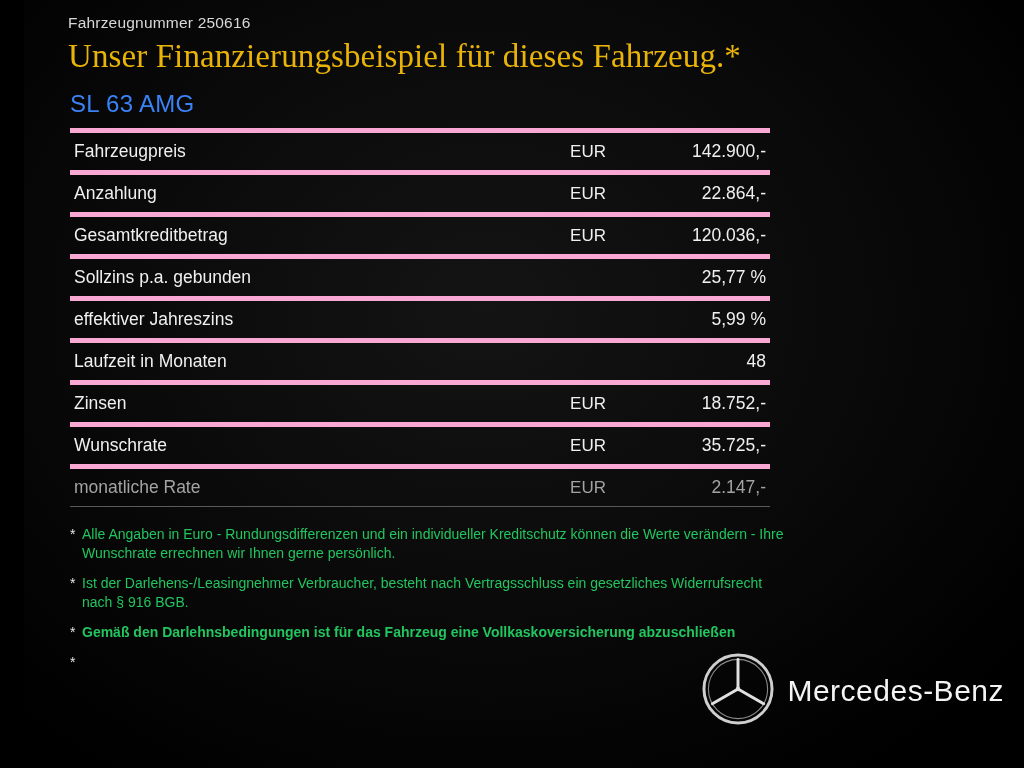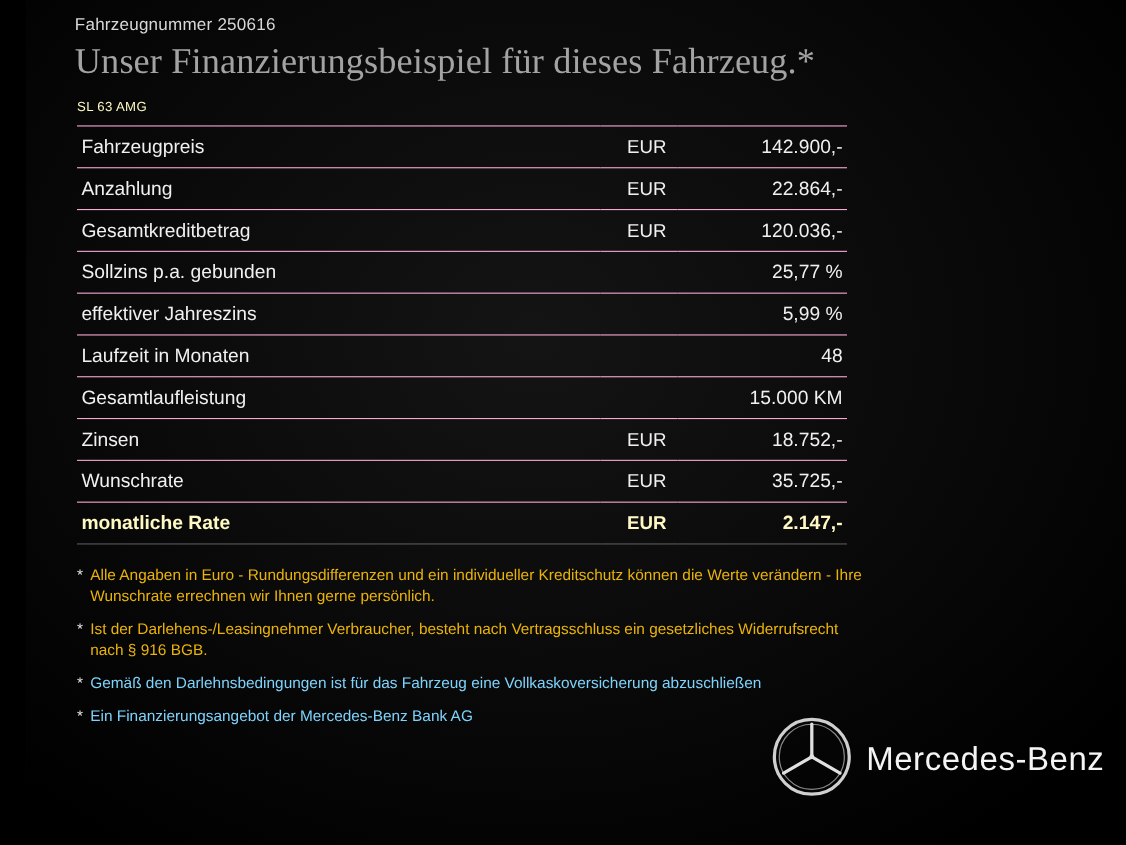--- a/index.html
+++ b/index.html
@@ -39,38 +39,38 @@
     font-size: 15.5px;
     color: #d8d8d8;
     letter-spacing: 0.2px;
     margin-bottom: 6px;
     font-family: "Liberation Sans", sans-serif;
   }
   .headline {
     font-family: "Liberation Serif", serif;
     font-size: 33px;
     font-weight: 400;
-    color: #a3a3a3;
+    color: #eab308;
     letter-spacing: 0.1px;
     margin: 2px 0 16px 0;
     line-height: 1.1;
   }
   .model {
-    font-size: 12px;
-    color: #fef9c3;
+    font-size: 24px;
+    color: #3b82f6;
     margin: 0 0 10px 2px;
     letter-spacing: 0.3px;
   }
   .table {
     width: 700px;
     border-collapse: collapse;
     margin-left: 2px;
   }
   .table tr {
-    border-top: 1px solid #f9a8d4;
+    border-top: 5px solid #f9a8d4;
   }
   .table tr:last-child {
     border-bottom: 1px solid #5a5a5a;
   }
   .table td {
     padding: 8px 0 8px 0;
     font-size: 17.5px;
     color: #f0f0f0;
     vertical-align: baseline;
   }
@@ -84,47 +84,47 @@
     padding-right: 10px;
     font-size: 17px;
   }
   .table td.value {
     text-align: right;
     width: 150px;
     padding-right: 4px;
     font-size: 17.5px;
   }
   .table tr.highlight td {
-    font-weight: bold;
-    color: #fef9c3;
+    font-weight: normal;
+    color: #a3a3a3;
   }
   .notes {
     margin: 18px 0 0 2px;
     width: 720px;
   }
   .note {
     display: flex;
     align-items: flex-start;
     margin-bottom: 11px;
     line-height: 1.35;
   }
   .note .star {
     width: 12px;
     flex: 0 0 12px;
     font-size: 14px;
     color: #e8e8e8;
     line-height: 1.35;
   }
   .note .note-text {
     font-size: 14px;
-    color: #eab308;
+    color: #22c55e;
   }
   .note.bold .note-text {
-    font-weight: normal;
-    color: #7dd3fc;
+    font-weight: bold;
+    color: #22c55e;
   }
   .brand {
     position: absolute;
     right: 44px;
     bottom: 38px;
     z-index: 3;
     display: flex;
     align-items: center;
     gap: 12px;
   }
@@ -176,25 +176,20 @@
             <td class="label">effektiver Jahreszins</td>
             <td class="currency"></td>
             <td class="value">5,99 %</td>
           </tr>
           <tr>
             <td class="label">Laufzeit in Monaten</td>
             <td class="currency"></td>
             <td class="value">48</td>
           </tr>
           <tr>
-            <td class="label">Gesamtlaufleistung</td>
-            <td class="currency"></td>
-            <td class="value">15.000 KM</td>
-          </tr>
-          <tr>
             <td class="label">Zinsen</td>
             <td class="currency">EUR</td>
             <td class="value">18.752,-</td>
           </tr>
           <tr>
             <td class="label">Wunschrate</td>
             <td class="currency">EUR</td>
             <td class="value">35.725,-</td>
           </tr>
           <tr class="highlight">
@@ -213,21 +208,20 @@
         <div class="note">
           <span class="star">*</span>
           <span class="note-text">Ist der Darlehens-/Leasingnehmer Verbraucher, besteht nach Vertragsschluss ein gesetzliches Widerrufsrecht nach § 916 BGB.</span>
         </div>
         <div class="note bold">
           <span class="star">*</span>
           <span class="note-text">Gemäß den Darlehnsbedingungen ist für das Fahrzeug eine Vollkaskoversicherung abzuschließen</span>
         </div>
         <div class="note bold">
           <span class="star">*</span>
-          <span class="note-text">Ein Finanzierungsangebot der Mercedes-Benz Bank AG</span>
         </div>
       </div>
   </div>
 
   <div class="brand">
     <span class="star-logo">
       <svg width="74" height="74" viewBox="0 0 100 100" aria-hidden="true">
         <circle cx="50" cy="50" r="46" fill="none" stroke="#cfcfcf" stroke-width="4"></circle>
         <circle cx="50" cy="50" r="40" fill="none" stroke="#8a8a8a" stroke-width="1.5"></circle>
         <g stroke="#e0e0e0" stroke-width="4" stroke-linecap="round">

